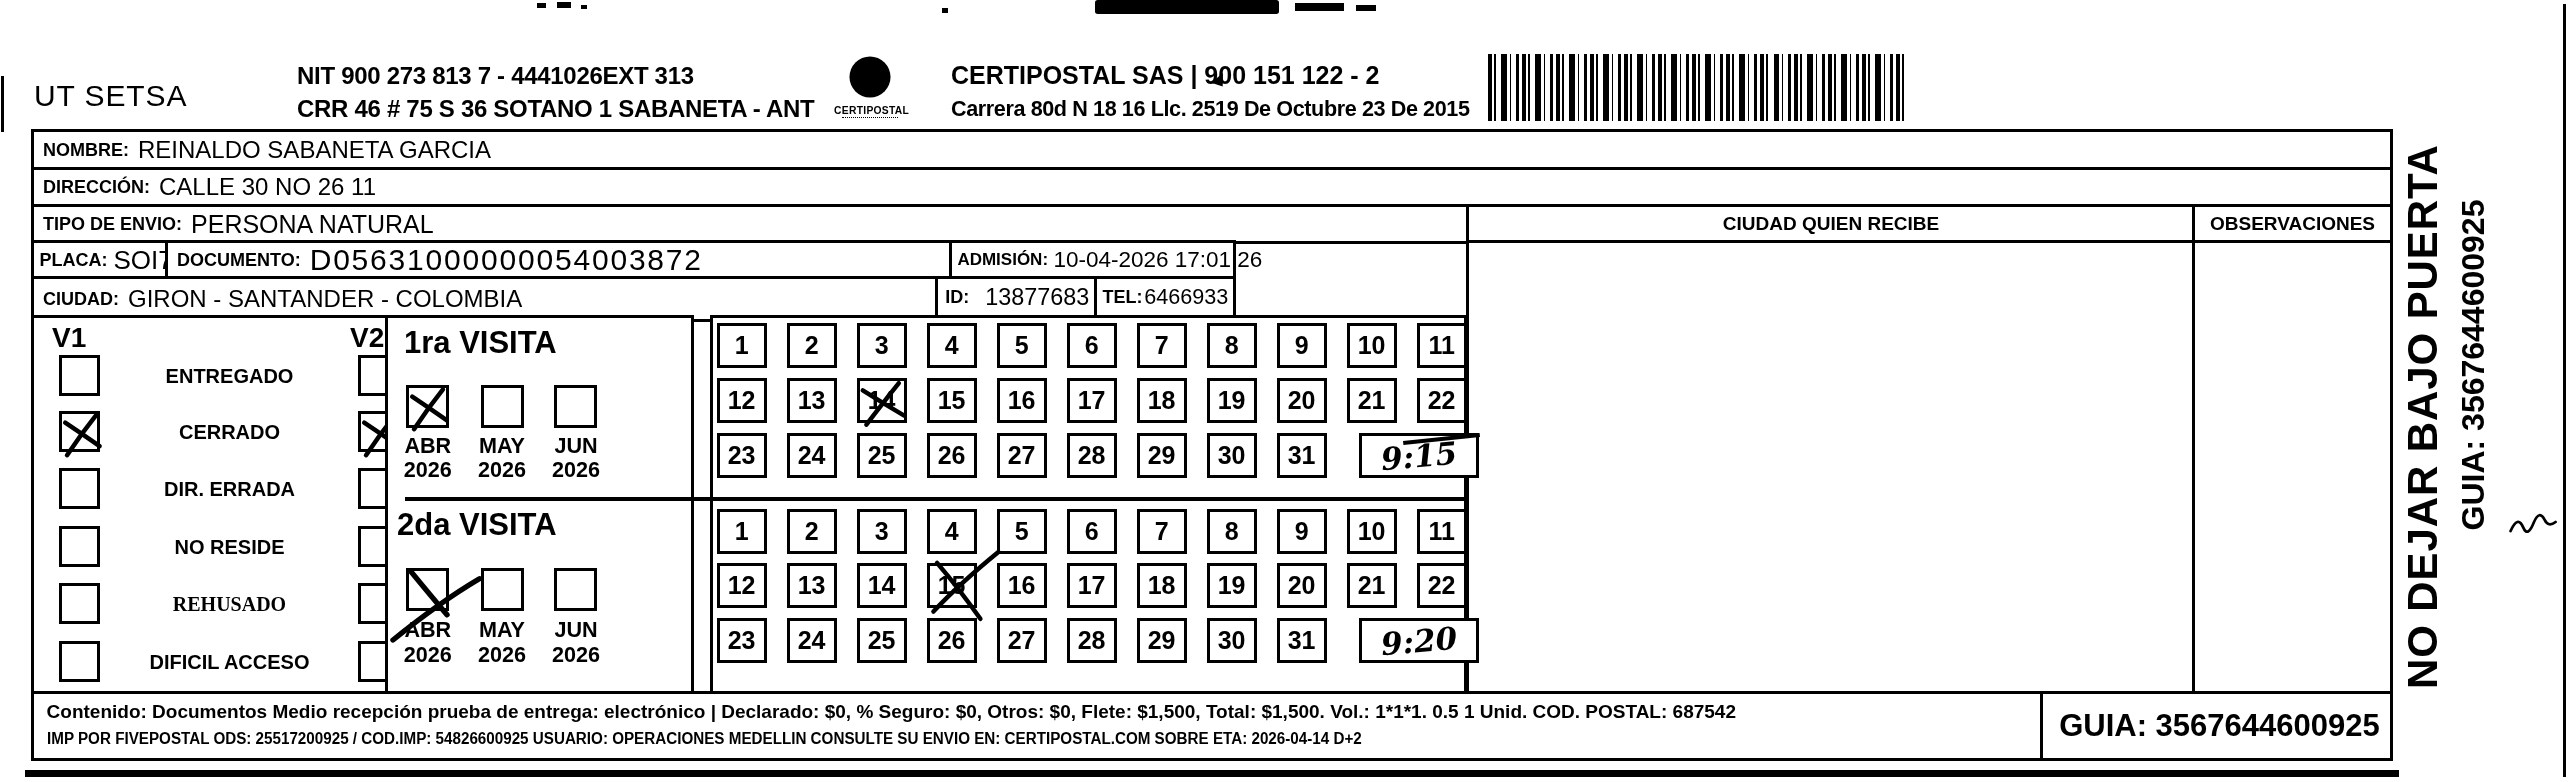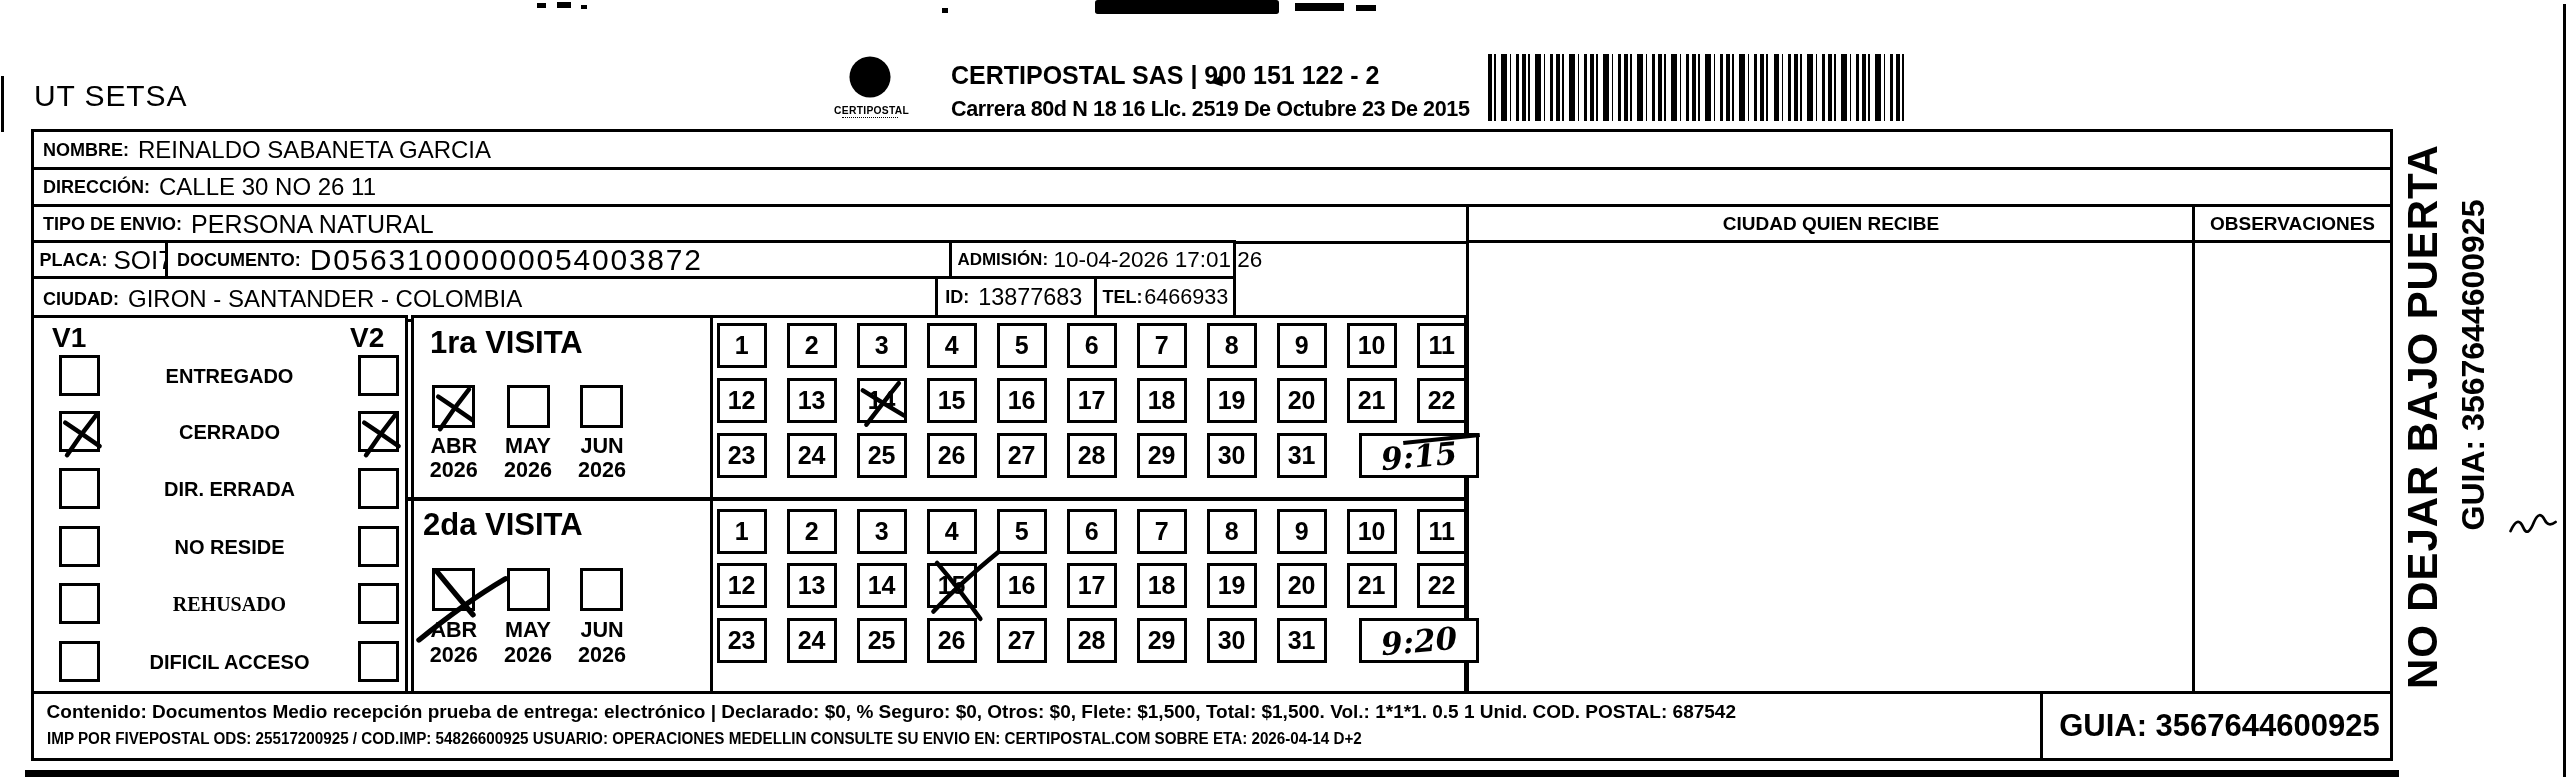--- a/index.html
+++ b/index.html
@@ -60,20 +60,24 @@
   <div class="artifact" style="left:942px;top:8px;width:6.3px;height:4.5px"></div>
   <div class="artifact" style="left:1095px;top:0;width:184px;height:13.5px;border-radius:2.7px"></div>
   <div class="artifact" style="left:1295px;top:2.7px;width:49px;height:8px"></div>
   <div class="artifact" style="left:1356px;top:5.4px;width:20px;height:5.4px"></div>
   <div class="artifact" style="left:2563px;top:3.6px;width:2.7px;height:773px"></div>
   <div class="artifact" style="left:0.9px;top:76px;width:2.7px;height:56px"></div>
   <div class="artifact" style="left:25px;top:770px;width:2374px;height:7.2px"></div>
   <div class="abs" style="left:1213px;top:72px;width:0;height:0;border-left:8px solid transparent;border-right:4.5px solid transparent;border-bottom:13.5px solid #000;transform:rotate(18deg)"></div>
 
   <div class="abs" style="left:34px;top:79px;font-size:30px;letter-spacing:0.9px">UT SETSA</div>
+  <div class="abs" style="left:297px;top:59px;line-height:33px">
+    <div class="hdrtxt" style="font-size:24px;letter-spacing:-0.3px">NIT 900 273 813 7 - 4441026EXT 313</div>
+    <div class="hdrtxt" style="font-size:24px;letter-spacing:-0.3px">CRR 46 # 75 S 36 SOTANO 1 SABANETA - ANT</div>
+  </div>
 
   <div class="abs" style="left:834px;top:52px;width:72px;text-align:center">
     <span>
       <svg width="72" height="50" viewBox="0 0 80 56">
         <circle cx="40" cy="28" r="23" stroke-width="4.5"></circle>
         <path d="M40 14 L40 41 M31 20 C45 11 53 23 42 31 C36 35 31 33 30 29 M31 24 L50 24" stroke-width="4"></path>
       </svg>
     </span>
     <div class="logoword">CERTIPOSTAL</div>
     <div class="tagline"></div>
@@ -118,21 +122,21 @@
   </div>
   <div class="box" style="left:949px;top:240px;width:287px;height:40px;gap:5.4px;padding-left:5.4px">
     <span class="lbl" style="font-size:17px">ADMISIÓN:</span>
     <span class="val" style="font-size:22.5px">10-04-2026 17:01:26</span>
   </div>
 
   <div class="box" style="left:31px;top:276px;width:907px;height:46px">
     <span class="lbl" style="font-size:18px">CIUDAD:</span>
     <span class="val" style="font-size:24px">GIRON - SANTANDER - COLOMBIA</span>
   </div>
-  <div class="box" style="left:935px;top:276px;width:163px;height:42px;gap:9px;padding-left:7.2px">
+  <div class="box" style="left:935px;top:276px;width:163px;height:42px;gap:16px;padding-left:7.2px">
     <span class="lbl" style="font-size:18px">ID:</span>
     <span class="val" style="font-size:23.4px">13877683</span>
   </div>
   <div class="box" style="left:1094px;top:276px;width:142px;height:42px;gap:1.8px;padding-left:5.4px">
     <span class="lbl" style="font-size:18px">TEL:</span>
     <span class="val" style="font-size:21.6px">6466933</span>
   </div>
 
   <div class="box" id="status-col" style="left:31px;top:315px;width:377px;height:379px;display:block;padding:0">
     <div class="vheader" style="left:18px;top:3.6px">V1</div>
@@ -160,21 +164,21 @@
       <div class="statuslabel" style="left: 90px; top: 218px;">NO RESIDE</div>
       <div class="cbx" style="left: 324px; top: 208px;"></div>
       <div class="cbx" style="left: 25px; top: 265px;"></div>
       <div class="statuslabel" style="left: 90px; top: 275px; font-family: Liberation Serif, serif;">REHUSADO</div>
       <div class="cbx" style="left: 324px; top: 265px;"></div>
       <div class="cbx" style="left: 25px; top: 323px;"></div>
       <div class="statuslabel" style="left: 90px; top: 333px;">DIFICIL ACCESO</div>
       <div class="cbx" style="left: 324px; top: 323px;"></div>
     </div>
 
-  <div class="box" id="visit-col" style="left:411px;top:315px;width:309px;height:379px;display:block;padding:16px">
+  <div class="box" id="visit-col" style="left:385px;top:315px;width:309px;height:379px;display:block;padding:16px">
     <div class="vtitle" style="left:16px;top:7.2px">1ra VISITA</div>
     <div class="vtitle" style="left:9px;top:189px">2da VISITA</div>
   <div class="cbm" style="left: 18px; top: 67px;">
         <svg class="xmark" viewBox="0 0 52 52">
           <path d="M8 14 Q26 26 46 40"></path>
           <path d="M42 6 Q26 26 10 50"></path>
         </svg>
       </div>
       <div class="mlabel" style="left: 1.8px; top: 115px;">ABR</div>
       <div class="mlabel" style="left: 1.8px; top: 139px;">2026</div>

